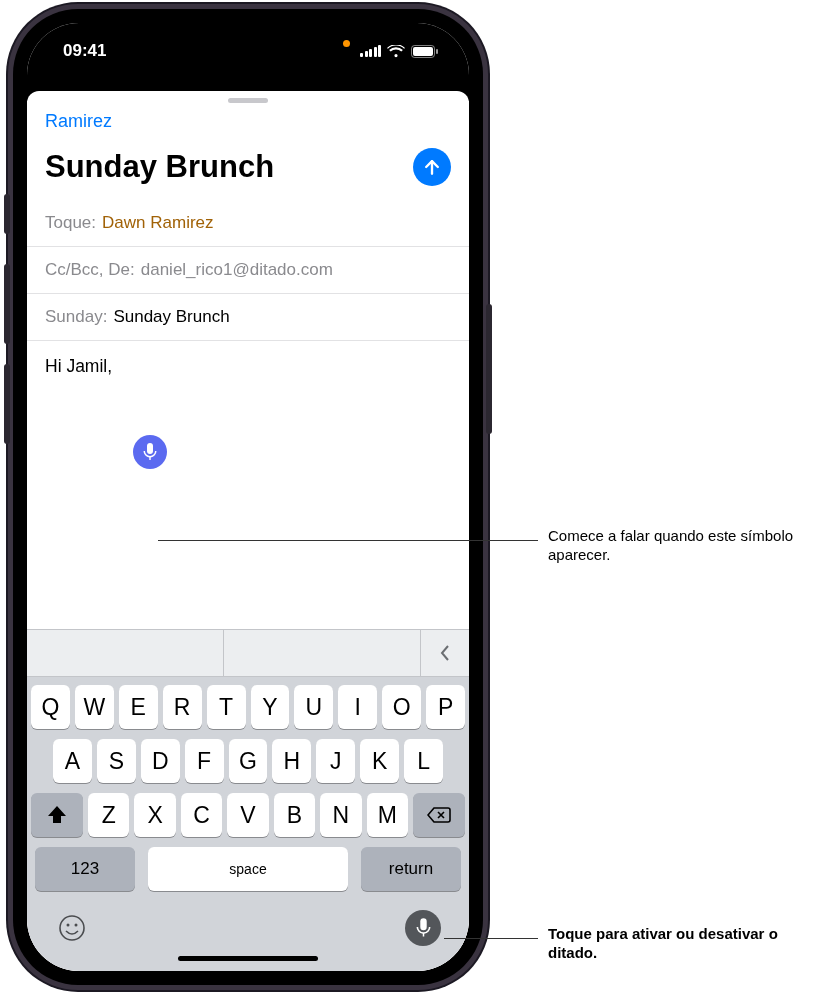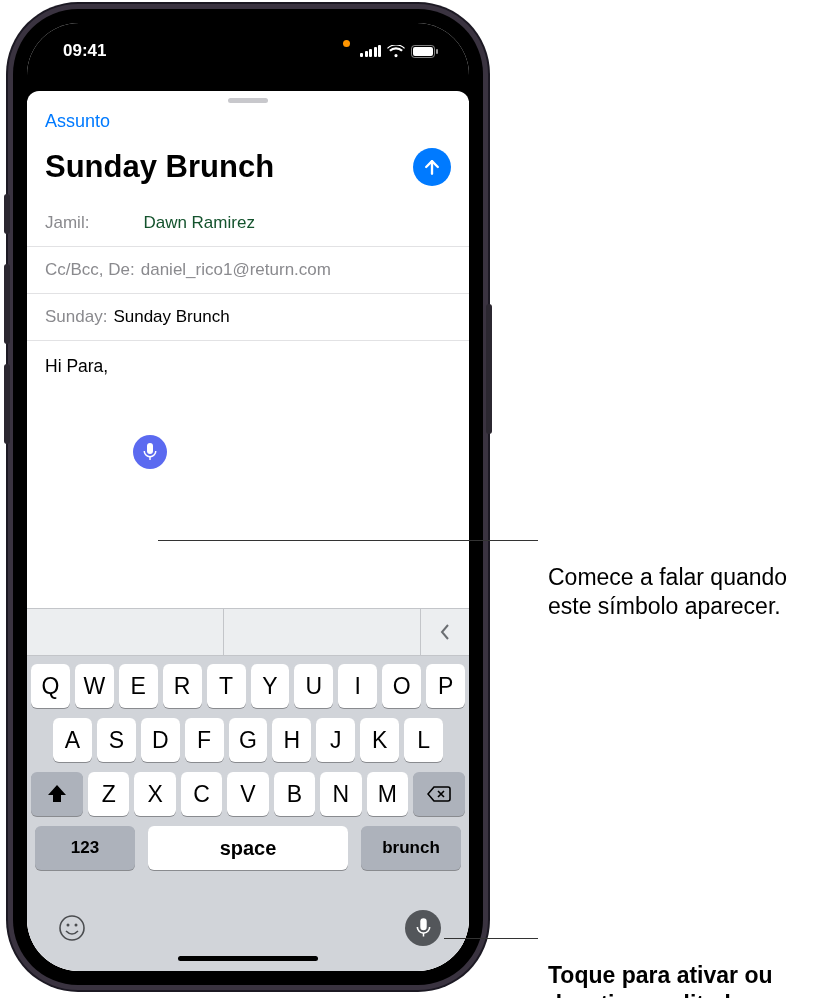--- a/index.html
+++ b/index.html
@@ -106,21 +106,21 @@
   .send-btn svg { stroke: #fff; }
 
   .field-row {
     padding: 13px 18px;
     border-bottom: 1px solid #e2e2e4;
     font-size: 17px;
     display: flex;
     gap: 6px;
   }
   .field-label { color: #8a8a8e; }
-  .field-value-link { color: #14532d; margin-left: 48px; }
+  .field-value-link { color: #a16207; }
   .field-value { color: #8a8a8e; }
   .field-value-black { color: #000; }
 
   .body-area {
     padding: 14px 18px;
     font-size: 17.5px;
     line-height: 1.35;
     color: #000;
     position: relative;
     flex: 1 1 auto;
@@ -171,23 +171,23 @@
     box-shadow: 0 1px 0 #898b8f;
     height: 44px;
     flex: 1;
     display: flex; align-items: center; justify-content: center;
     font-size: 23px;
     color: #000;
   }
   .key-dark { background: #adb2bb; }
   .key-mod { flex: 0 0 52px; }
   .kb-row2 { padding: 0 22px; }
-  .kb-bottom { display: flex; gap: 13px; padding: 0 4px; margin-bottom: 24px; font-weight: bold;}
+  .kb-bottom { display: flex; gap: 13px; padding: 0 4px; margin-bottom: 3px;}
   .key-123 { flex: 0 0 100px; background: #adb2bb; font-size: 17px; }
-  .key-space { flex: 1; font-size: 20px; }
+  .key-space { flex: 1; font-size: 14px; }
   .key-return { flex: 0 0 100px; background: #adb2bb; font-size: 17px; }
   .kb-footer {
     display: flex; justify-content: space-between; align-items: center;
     padding: 12px 28px 4px;
   }
   .kb-footer-btn {
     width: 34px; height: 34px;
     display: flex; align-items: center; justify-content: center;
     color: #4a4c4f;
   }
@@ -198,24 +198,23 @@
   }
   .home-indicator {
     width: 140px; height: 5px; background: #000;
     border-radius: 3px;
     margin: 6px auto 0;
   }
 
   
   .callout {
     position: absolute;
-    font-size: 23px;
+    font-size: 15px;
     line-height: 1.25;
     color: #000;
-    margin-top: 36px;
   }
   .callout-line {
     position: absolute;
     height: 1px;
     background: #333;
   }
 
 </style>
 </head>
 <body>
@@ -251,46 +250,46 @@
                 <rect x="2" y="2" width="20" height="9" rx="2" fill="#fff"></rect>
                 <rect x="25" y="4" width="2" height="5" rx="1" fill="#fff" opacity="0.6"></rect>
               </svg>
           </span>
         </div>
       </div>
 
       <div class="sheet-bg"></div>
       <div class="sheet">
         <div class="grabber"></div>
-        <div class="cancel">Assunto</div>
+        <div class="cancel">Ramirez</div>
         <div class="title-row">
           <div class="title">Sunday Brunch</div>
           <div class="send-btn">
             <svg width="20" height="20" viewBox="0 0 24 24" fill="none" stroke-width="2.8" stroke-linecap="round" stroke-linejoin="round">
                 <path d="M12 20V5"></path>
                 <path d="M5 12l7-7 7 7"></path>
               </svg>
           </div>
         </div>
 
         <div class="field-row">
-          <span class="field-label">Jamil:</span>
+          <span class="field-label">Toque:</span>
           <span class="field-value-link">Dawn Ramirez</span>
         </div>
         <div class="field-row">
           <span class="field-label">Cc/Bcc, De:</span>
-          <span class="field-value">daniel_rico1@return.com</span>
+          <span class="field-value">daniel_rico1@ditado.com</span>
         </div>
         <div class="field-row">
           <span class="field-label">Sunday:</span>
           <span class="field-value-black">Sunday Brunch</span>
         </div>
 
         <div class="body-area">
-          <div class="body-text">Hi Para,</div>
+          <div class="body-text">Hi Jamil,</div>
           <div class="dictation-bubble">
             <svg width="14" height="18" viewBox="0 0 14 18">
                 <path d="M7 11a3 3 0 0 0 3-3V3a3 3 0 1 0-6 0v5a3 3 0 0 0 3 3z"></path>
                 <path d="M12 8a5 5 0 0 1-10 0H.5a6.5 6.5 0 0 0 5.8 6.46V17h1.4v-2.54A6.5 6.5 0 0 0 13.5 8H12z"></path>
               </svg>
           </div>
         </div>
 
         <div class="keyboard">
           <div class="kb-toolbar">
@@ -344,21 +343,21 @@
               <div class="key key-dark key-mod">
                 <svg width="24" height="18" viewBox="0 0 24 18" fill="none" stroke="#000" stroke-width="1.6">
                     <path d="M7 2 H21 a2 2 0 0 1 2 2 V14 a2 2 0 0 1 -2 2 H7 L1 9 Z"></path>
                     <path d="M11 6 L17 12 M17 6 L11 12"></path>
                   </svg>
               </div>
             </div>
             <div class="kb-bottom">
               <div class="key key-123">123</div>
               <div class="key key-space">space</div>
-              <div class="key key-return">brunch</div>
+              <div class="key key-return">return</div>
             </div>
           </div>
           <div class="kb-footer">
             <div class="kb-footer-btn">
               <svg width="30" height="30" viewBox="0 0 30 30" fill="none" stroke="#4a4c4f" stroke-width="1.6">
                   <circle cx="15" cy="15" r="12"></circle>
                   <circle cx="11" cy="12" r="1.5" fill="#4a4c4f" stroke="none"></circle>
                   <circle cx="19" cy="12" r="1.5" fill="#4a4c4f" stroke="none"></circle>
                   <path d="M9 18 q6 6 12 0"></path>
                 </svg>

